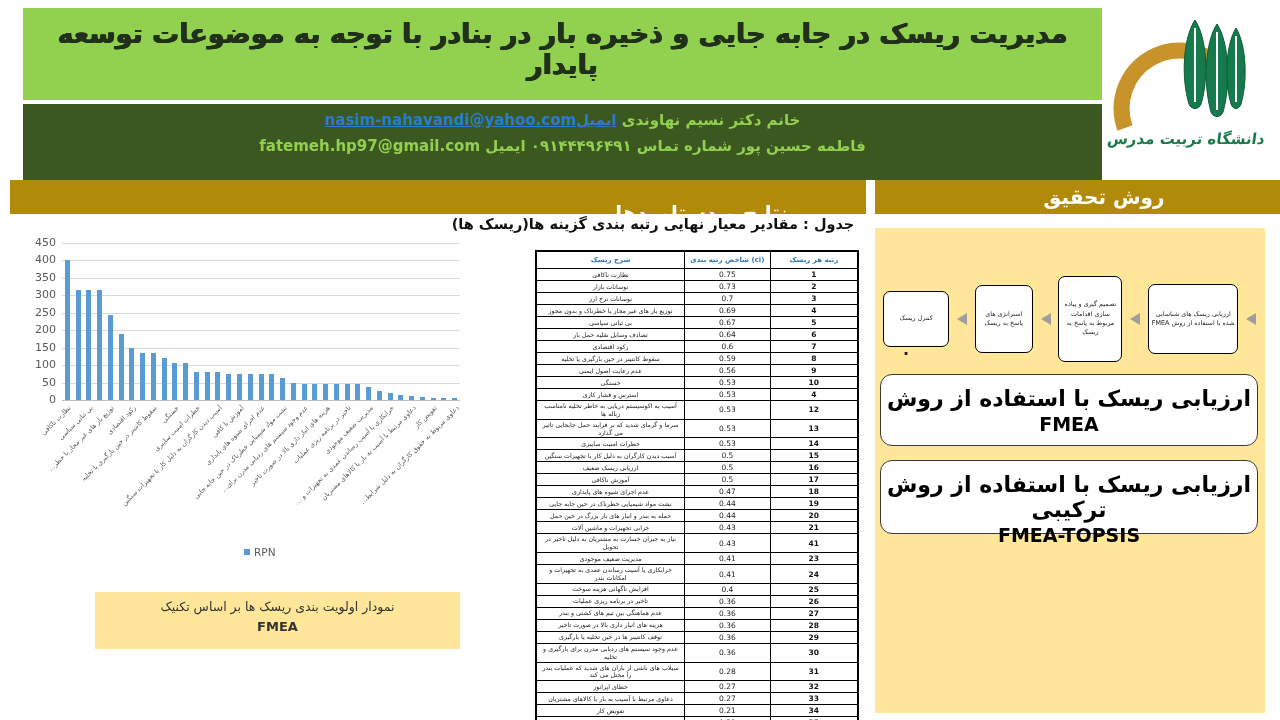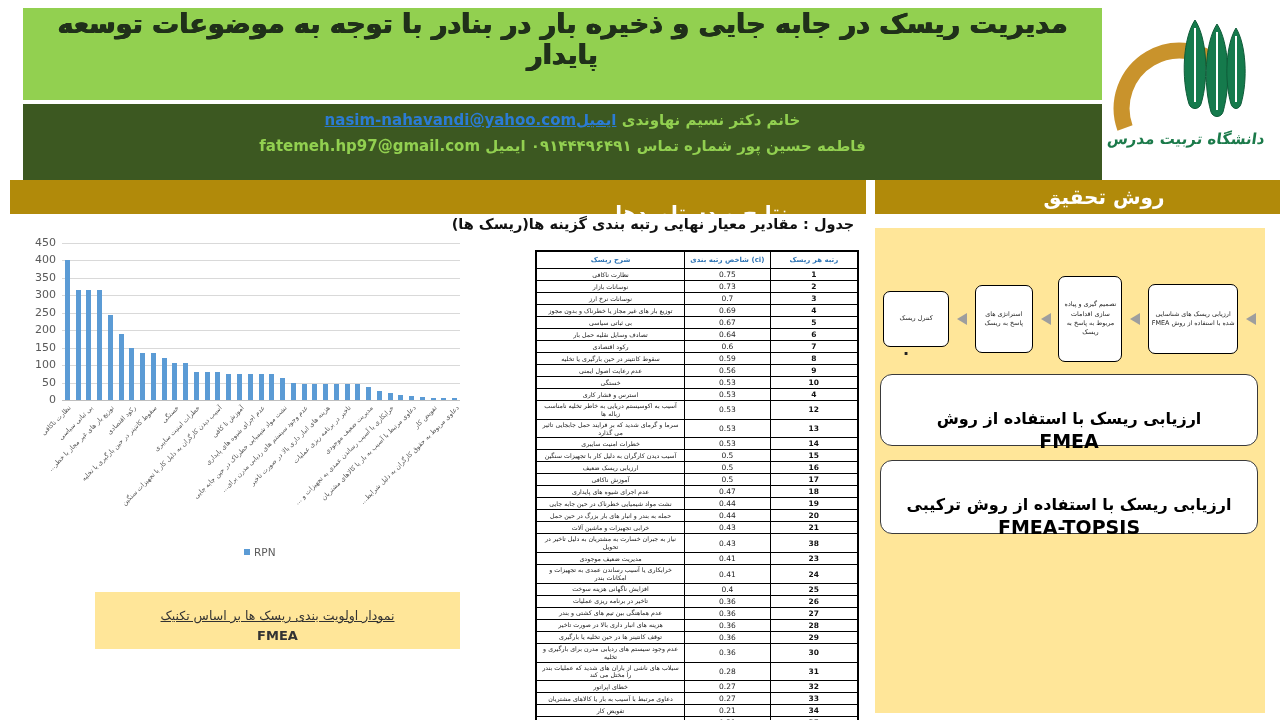--- a/index.html
+++ b/index.html
@@ -1,20 +1,20 @@
 <!DOCTYPE html>
 <html lang="fa"><head>
 <meta charset="utf-8">
 <style>
   html,body{margin:0;padding:0;background:#fff;font-family:"DejaVu Sans",sans-serif;}
   .poster{position:relative;width:1280px;height:720px;background:#fff;overflow:hidden;}
 
   
   .title-band{position:absolute;left:23px;top:8px;width:1079px;height:92px;background:#92D050;}
-  .title-band .ttl{text-align:center;direction:rtl;font-size:27px;font-weight:bold;
+  .title-band .ttl{margin-top:10px;text-align:center;direction:rtl;font-size:27px;font-weight:bold;
     color:#20301a;text-shadow:.6px 0 0 currentColor,-.6px 0 0 currentColor;}
   .logo-box{position:absolute;left:1106px;top:6px;width:160px;height:168px;background:#fff;text-align:center;}
   .logo-box svg{display:block;margin:2px auto 0;}
   .logo-caption{direction:rtl;color:#1b7a4a;font-weight:bold;font-size:15px;transform:skewX(-8deg);margin-top:-6px;}
   .contact-band{position:absolute;left:23px;top:104px;width:1079px;height:76px;background:#3C5821;
     direction:rtl;text-align:center;color:#92D050;font-weight:bold;font-size:15px;}
   .contact-band .cl{margin-top:7px;}
   .contact-band .cl2{margin-top:8px;}
   .contact-band a{color:#2B7BD4;text-decoration:underline;cursor:pointer;}
 
@@ -35,21 +35,21 @@
   .xlabels{position:absolute;left:48px;top:171px;width:398px;height:160px;}
   .xlab{position:absolute;width:190px;text-align:right;direction:rtl;font-size:6.6px;color:#595959;
     transform:rotate(-45deg);transform-origin:100% 0;white-space:nowrap;}
   .legend{position:absolute;left:230px;top:313px;display:inline-flex;align-items:center;gap:4px;
     font-size:10.5px;color:#595959;}
   .legend .sw{width:6px;height:6px;background:#5B9BD5;display:inline-block;}
 
   
   .caption{position:absolute;left:95px;top:592px;width:365px;height:57px;background:#FFE699;
     text-align:center;direction:rtl;color:#333;}
-  .caption .c1{padding-top:16px;font-size:12.5px;text-decoration:underline;}
+  .caption .c1{padding-top:7px;font-size:12.5px;}
   .caption .c2{padding-top:5px;font-size:13px;font-weight:bold;}
 
   
   .tbl-title{position:absolute;left:443px;top:216px;width:420px;text-align:center;direction:rtl;
     font-size:14.5px;font-weight:bold;color:#111;}
   .risk-table{position:absolute;left:535px;top:250px;width:324px;border-collapse:collapse;
     border:2px solid #000;}
   .risk-table th,.risk-table td{border:1px solid #000;text-align:center;vertical-align:middle;padding:1px 2px;}
   .risk-table th{font-size:7px;font-weight:bold;color:#2E74B5;height:14px;}
   .c-desc{width:150px;font-size:6.3px;direction:rtl;line-height:1.25;color:#222;}
@@ -70,21 +70,21 @@
   .b2{width:58px;min-height:80px;}
   .b3{width:52px;min-height:62px;}
   .b4{width:60px;min-height:50px;}
   .flow-arrow{width:0;height:0;border-top:6px solid transparent;border-bottom:6px solid transparent;
     border-right:10px solid #9e9e9e;margin:0 1px;}
   .panel-dot{position:absolute;left:28px;top:112px;font-size:16px;font-weight:bold;color:#222;}
   .mbox{position:absolute;left:5px;width:376px;background:#fff;border:1.6px solid #3a3a3a;
     border-radius:12px;text-align:center;direction:rtl;color:#000;}
   .mbox1{top:146px;height:70px;}
   .mbox2{top:232px;height:72px;}
-  .mbox .m1{padding-top:11px;font-size:16px;font-weight:bold;margin-top:23px;}
+  .mbox .m1{padding-top:11px;font-size:22px;font-weight:bold;}
   .mbox .m2{padding-top:2px;font-size:19px;font-weight:bold;direction:ltr;}
 </style>
 </head>
 <body>
 
 <div class="poster">
 
   <div class="title-band">
     <div class="ttl">مدیریت ریسک در جابه جایی و ذخیره بار در بنادر با توجه به موضوعات توسعه پایدار</div>
   </div>
@@ -332,21 +332,21 @@
           <td class="c-rank">20</td>
         </tr>
         <tr>
           <td class="c-desc">خرابی تجهیزات و ماشین آلات</td>
           <td class="c-ci">0.43</td>
           <td class="c-rank">21</td>
         </tr>
         <tr>
           <td class="c-desc">نیاز به جبران خسارت به مشتریان به دلیل تاخیر در تحویل</td>
           <td class="c-ci">0.43</td>
-          <td class="c-rank">38</td>
+          <td class="c-rank">41</td>
         </tr>
         <tr>
           <td class="c-desc">مدیریت ضعیف موجودی</td>
           <td class="c-ci">0.41</td>
           <td class="c-rank">23</td>
         </tr>
         <tr>
           <td class="c-desc">خرابکاری یا آسیب رساندن عمدی به تجهیزات و امکانات بندر</td>
           <td class="c-ci">0.41</td>
           <td class="c-rank">24</td>

